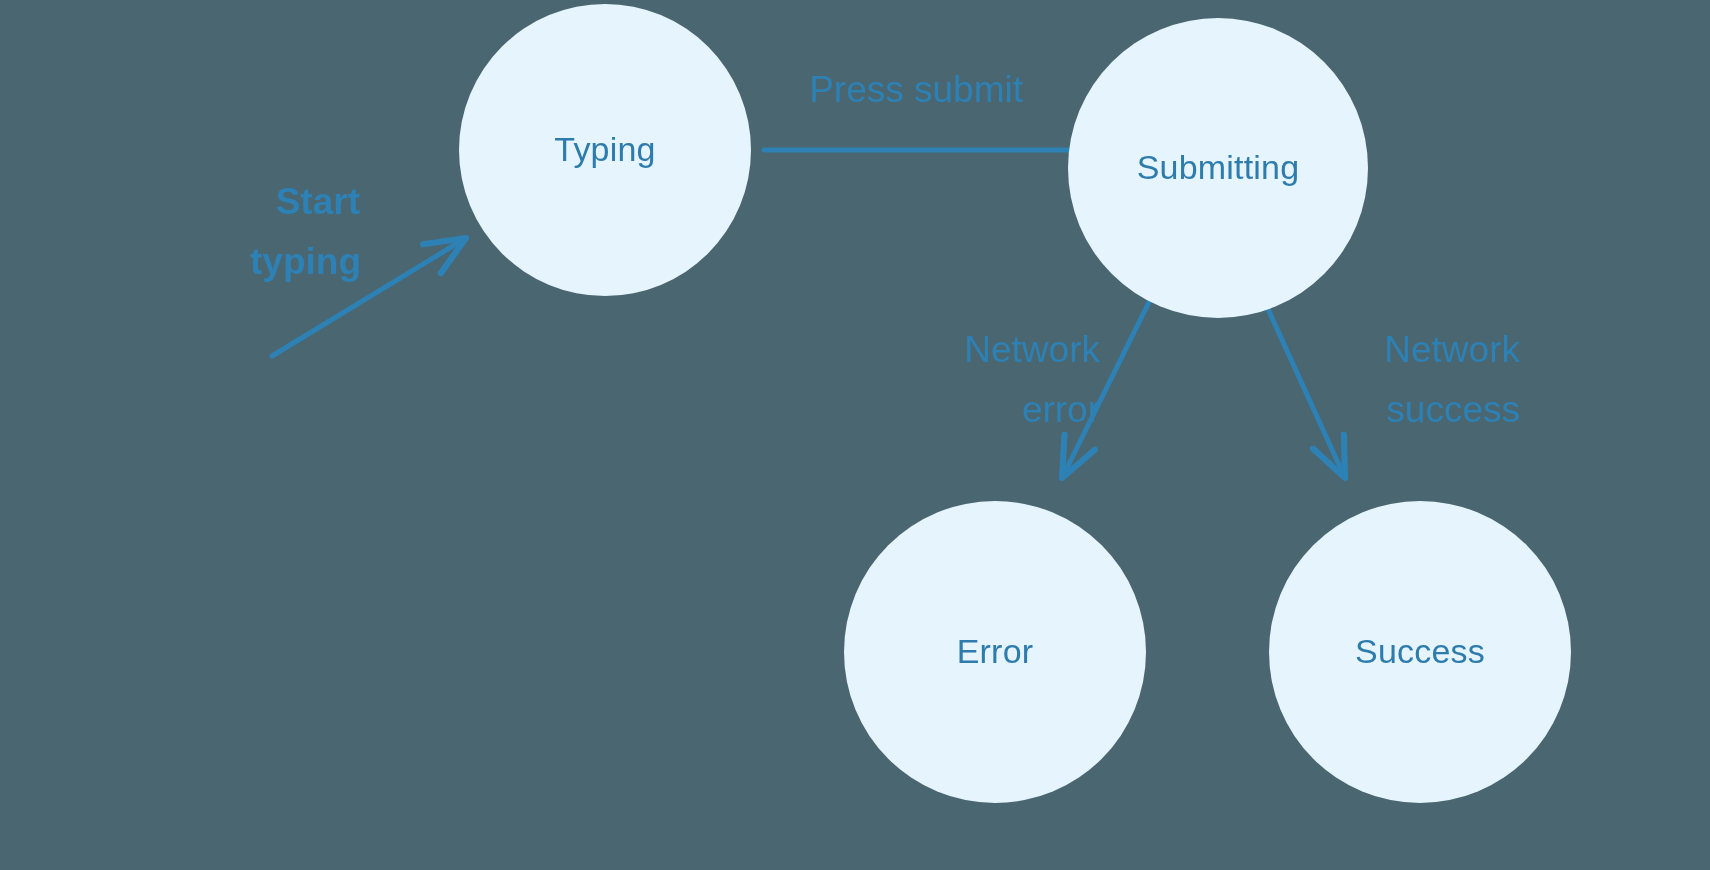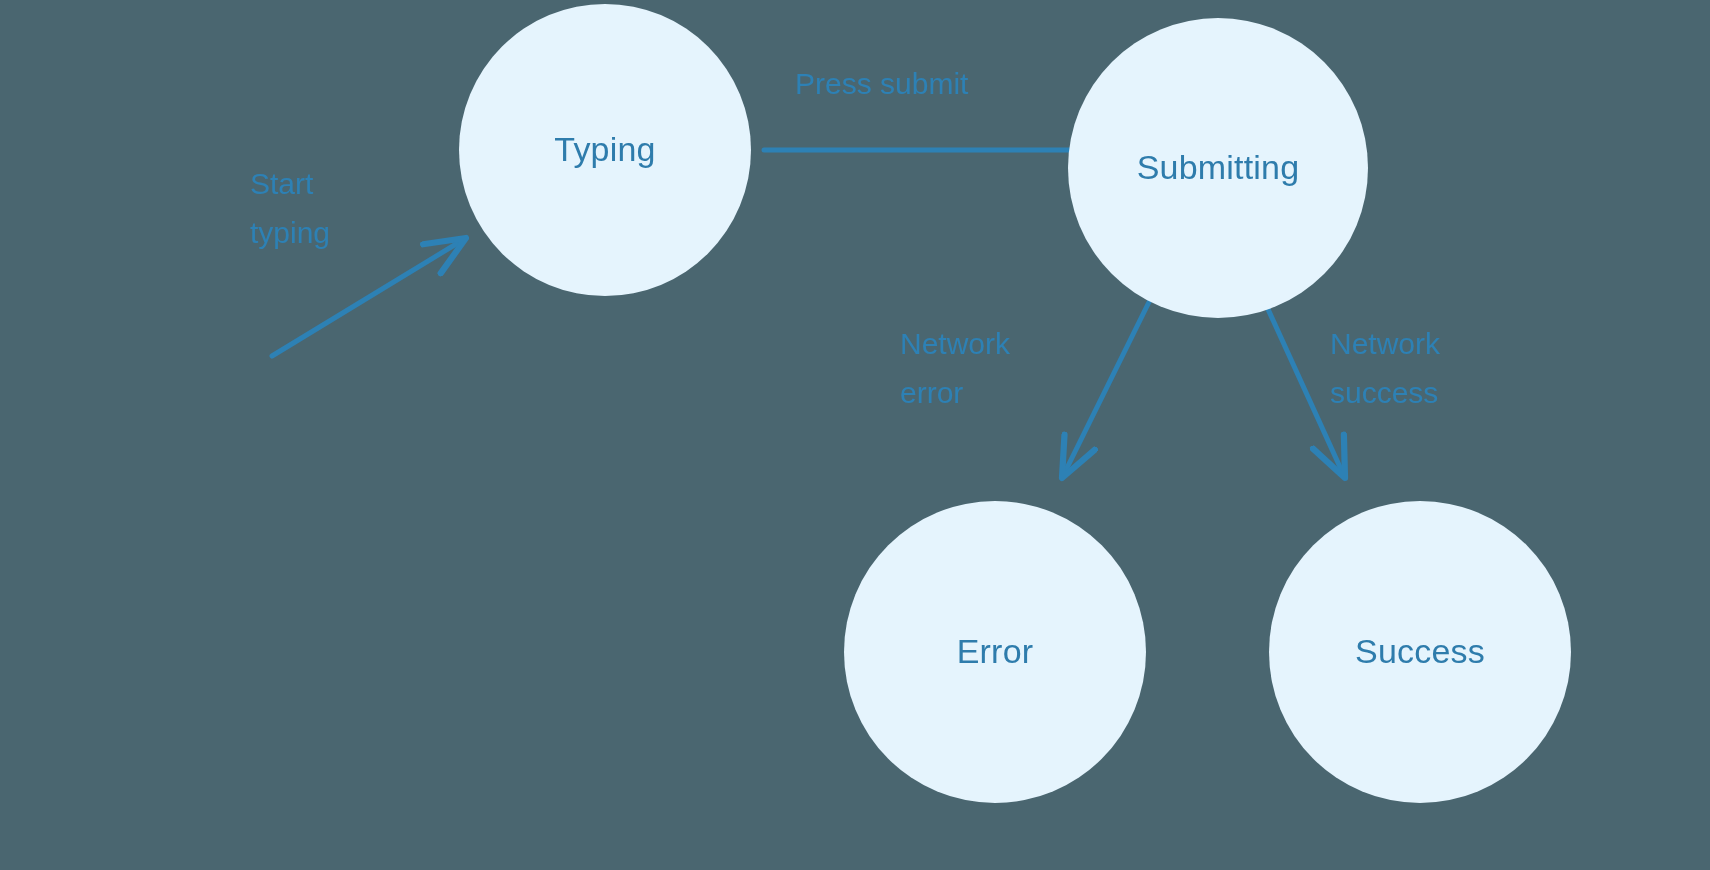--- a/index.html
+++ b/index.html
@@ -35,24 +35,24 @@
     font-size: 34px;
     font-weight: 400;
     letter-spacing: 0.2px;
     text-align: center;
     line-height: 1.15;
     white-space: nowrap;
   }
   .edge-label {
     position: absolute;
     color: #2d81b5;
-    font-size: 30px;
+    font-size: 37px;
     font-weight: 400;
     line-height: 1.62;
-    text-align: left;
+    text-align: right;
     white-space: pre-line;
   }
 </style>
 </head>
 <body>
 
 <div id="stage">
 
   <svg id="edges-svg" viewBox="0 0 1710 870" xmlns="http://www.w3.org/2000/svg">
     <defs>
@@ -80,21 +80,21 @@
   </div>
 
   <div class="node" style="left:844px; top:501px; width:302px; height:302px;">
     <span class="node-label">Error</span>
   </div>
 
   <div class="node" style="left:1269px; top:501px; width:302px; height:302px;">
     <span class="node-label">Success</span>
   </div>
 
-  <div class="edge-label" style="left:250px; top:160px; width:110px;">Start
+  <div class="edge-label" style="left:250px; top:172px; width:110px;font-weight:bold;">Start
 typing</div>
 
   <div class="edge-label" style="left:795px; top:60px; width:228px;">Press submit</div>
 
   <div class="edge-label" style="left:900px; top:320px; width:200px;">Network
 error</div>
 
   <div class="edge-label" style="left:1330px; top:320px; width:190px;">Network
 success</div>
 

